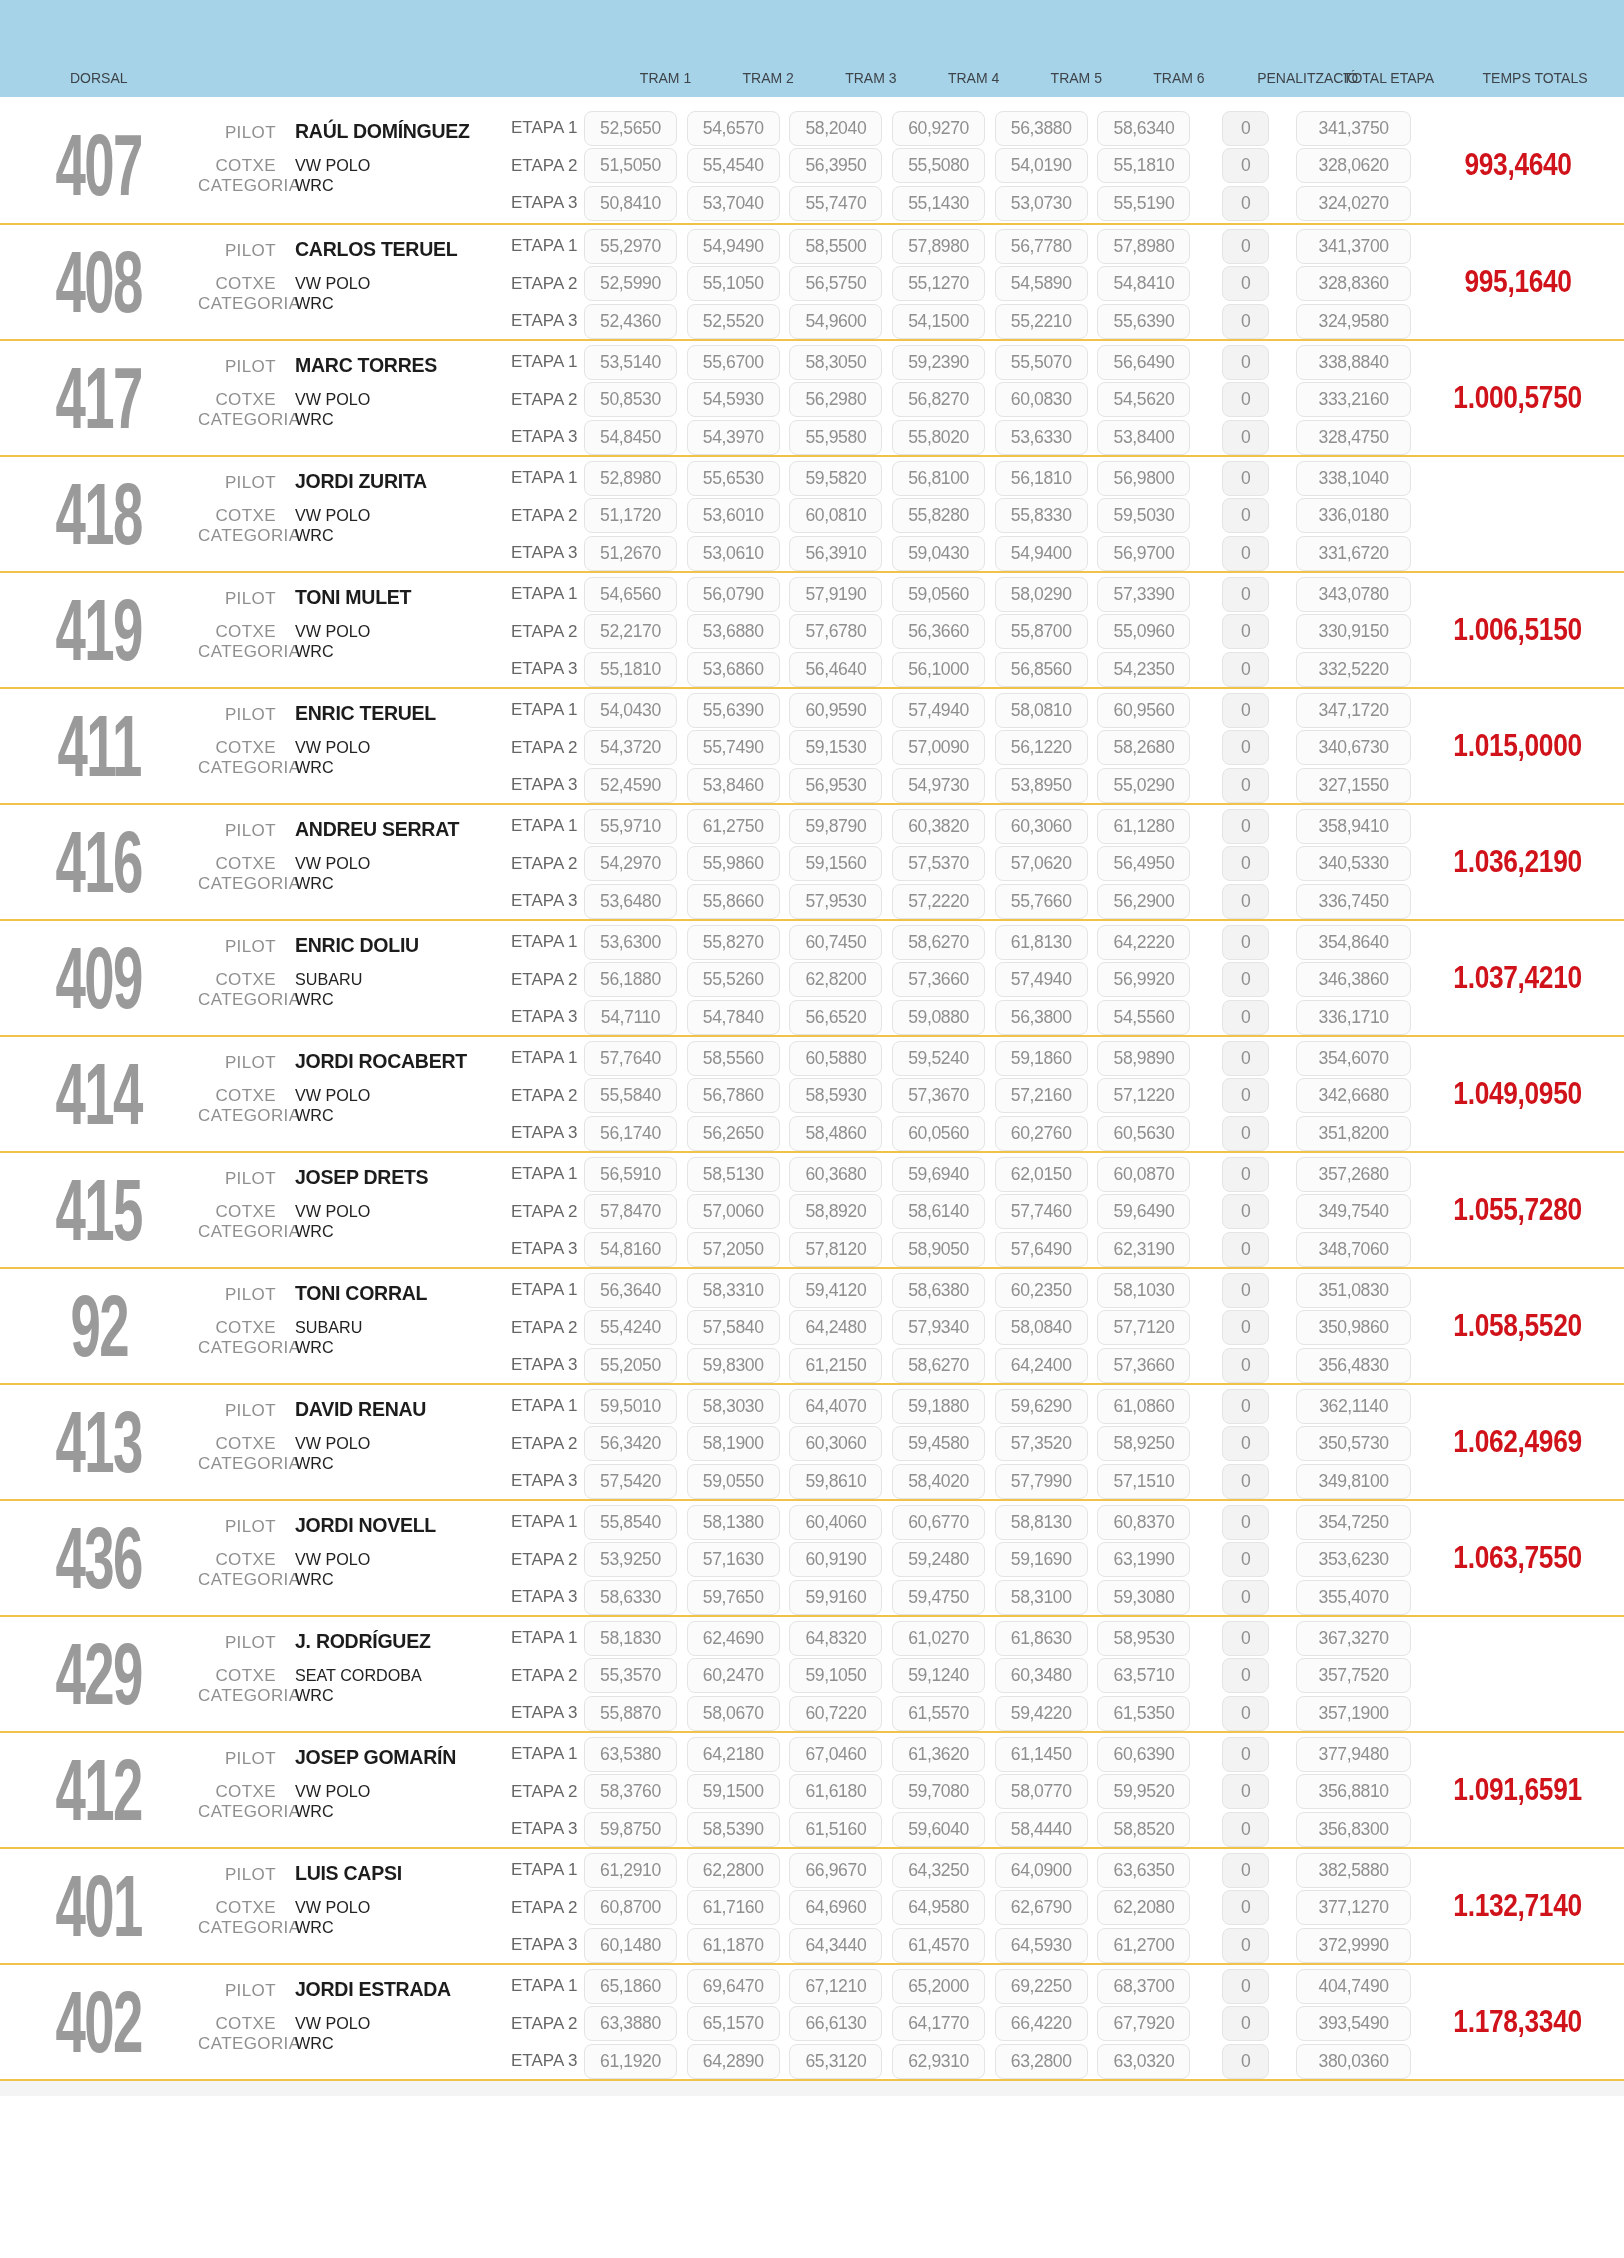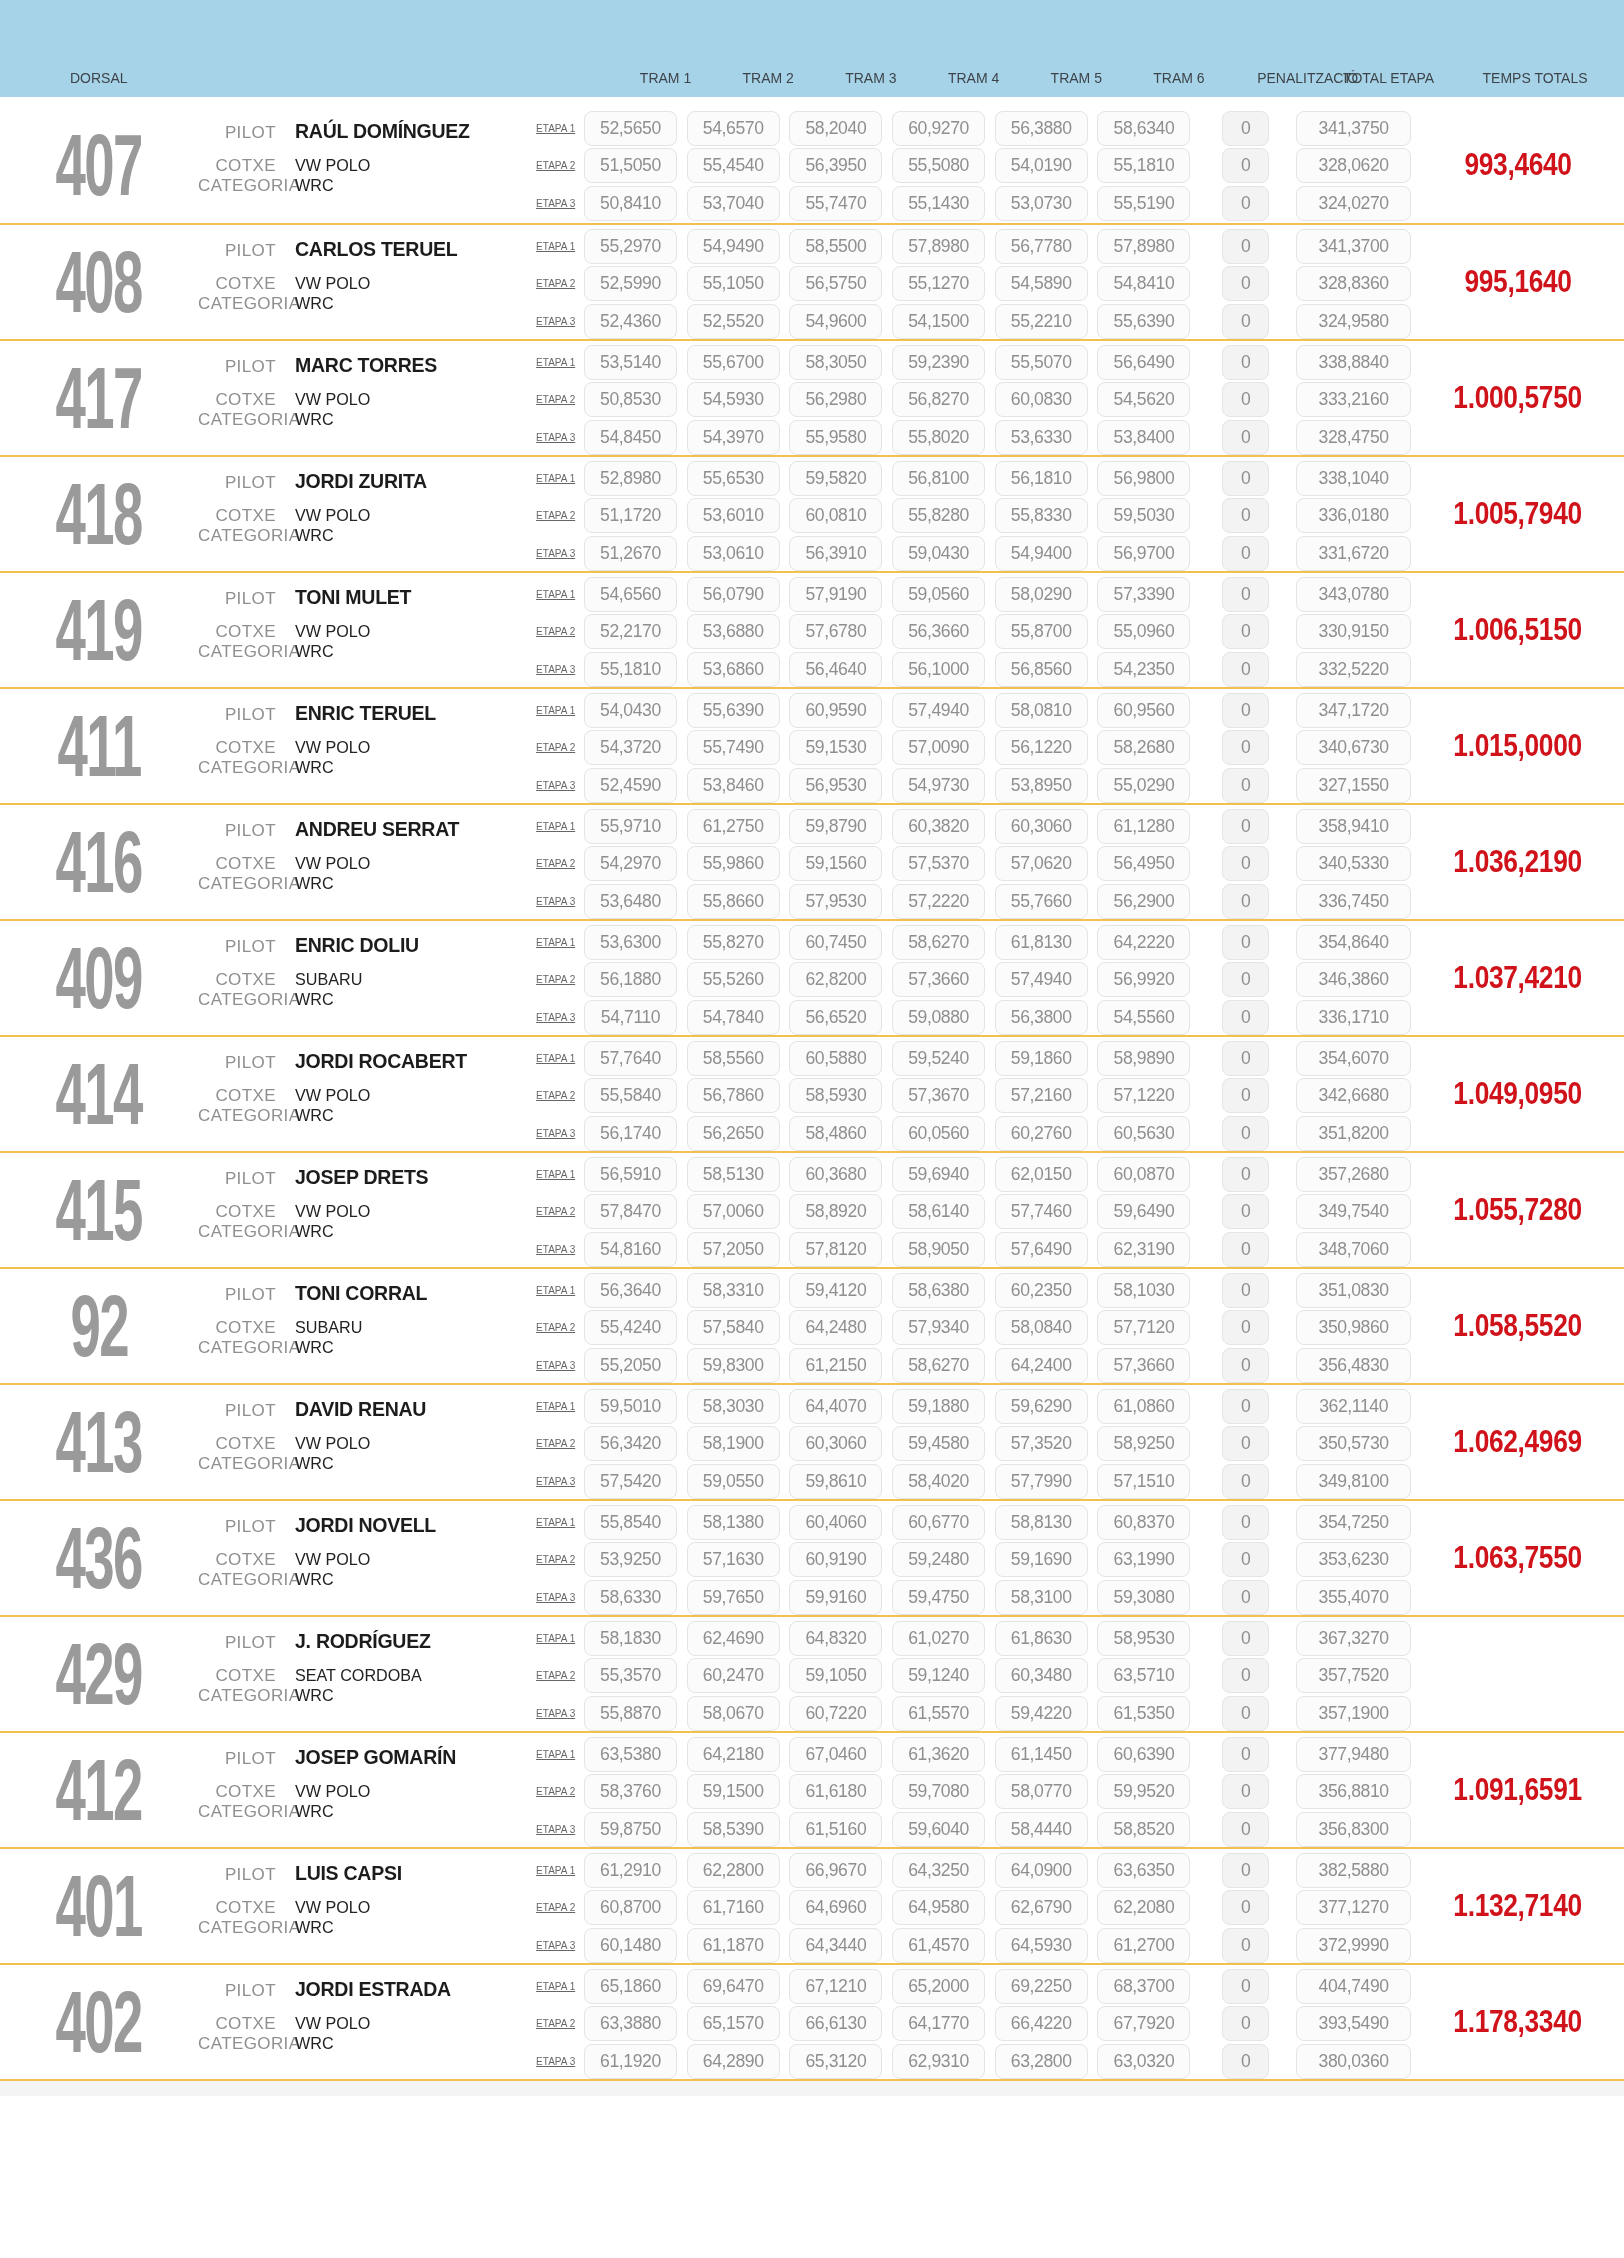--- a/index.html
+++ b/index.html
@@ -54,21 +54,21 @@
     white-space:nowrap;transform:scaleX(.93);transform-origin:left bottom;letter-spacing:-0.3px;
   }
   .id-val{
     margin-left:19.4px;font-size:17px;font-weight:500;color:#222;
     white-space:nowrap;transform:scaleX(.95);transform-origin:left bottom;
   }
   .times{display:flex;flex-direction:column;padding-top:3.5px;flex:none;}
   .trow{display:flex;align-items:center;height:35px;margin-bottom:2.6px;}
   .etapa-lbl{
     width:73px;flex:none;padding-right:8.8px;text-align:right;
-    font-size:10px;color:#666;white-space:nowrap;text-decoration:underline;
+    font-size:17px;color:#666;white-space:nowrap;
   }
   .cell{
     width:93px;height:35px;margin-right:9.7px;flex:none;
     background:var(--cellbg);border:0.9px solid var(--cellborder);border-radius:8px;
     display:flex;align-items:center;justify-content:center;
     font-size:17.6px;color:var(--cellnum);letter-spacing:-0.4px;white-space:nowrap;
   }
   .cell.pen{width:47px;margin-left:22px;margin-right:0;background:var(--penbg);}
   .cell.tot{width:115px;margin-left:27px;margin-right:0;}
   .temps{flex:1;display:flex;align-items:center;justify-content:center;}
@@ -315,23 +315,20 @@
             <span class="cell">51,2670</span>
             <span class="cell">53,0610</span>
             <span class="cell">56,3910</span>
             <span class="cell">59,0430</span>
             <span class="cell">54,9400</span>
             <span class="cell">56,9700</span>
             <span class="cell pen">0</span>
             <span class="cell tot">331,6720</span>
           </div>
         </div>
-        <div class="temps">
-          <span class="temps-val">1.005,7940</span>
-        </div>
       </div>
       <div class="entry">
         <div class="dorsal-zone">
           <span class="dorsal">419</span>
         </div>
         <div class="id-block">
           <div class="id-row r-pilot">
             <span class="id-lbl">PILOT</span>
             <span class="pilot">TONI MULET</span>
           </div>

